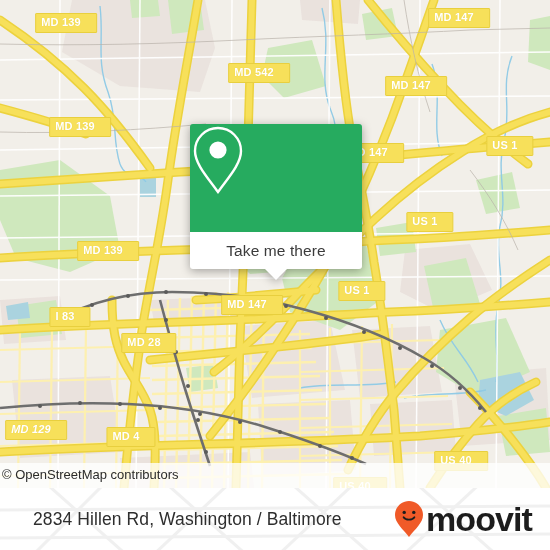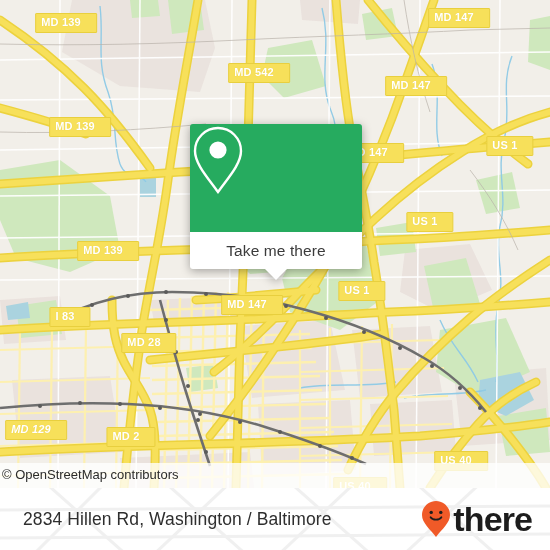--- a/index.html
+++ b/index.html
@@ -80,21 +80,21 @@
   
   .footer {
     position:absolute; left:0; top:488px; width:550px; height:62px;
     background:#ffffff;
     display:flex; align-items:center;
     overflow:hidden;
   }
   .footer-wm { position:absolute; left:0; top:0; width:550px; height:62px; opacity:1; }
   .footer-addr {
     position:relative;
-    margin-left:23px;
+    margin-left:33px;
     font-size:17.5px;
     color:#2e2e2e;
     letter-spacing:0.1px;
     white-space:nowrap;
   }
   .brand {
     position:absolute; right:18px; top:50%;
     transform:translateY(-50%);
     display:flex; align-items:center; gap:2px;
   }
@@ -349,21 +349,21 @@
       <div class="shield" style="left:80px;top:127px;">MD 139</div>
       <div class="shield" style="left:373px;top:153px;">MD 147</div>
       <div class="shield" style="left:510px;top:146px;">US 1</div>
       <div class="shield" style="left:430px;top:222px;">US 1</div>
       <div class="shield" style="left:108px;top:251px;">MD 139</div>
       <div class="shield" style="left:252px;top:305px;">MD 147</div>
       <div class="shield" style="left:362px;top:291px;">US 1</div>
       <div class="shield" style="left:30px;top:317px;margin-left:40px;">I 83</div>
       <div class="shield" style="left:149px;top:343px;">MD 28</div>
       <div class="shield" style="left:36px;top:430px;font-style:italic;">MD 129</div>
-      <div class="shield" style="left:131px;top:437px;">MD 2</div>
+      <div class="shield" style="left:131px;top:437px;">MD 4</div>
       <div class="shield" style="left:461px;top:461px;">US 40</div>
       <div class="shield" style="left:360px;top:487px;">US 40</div>
     </div>
 
     <div class="popup">
       <div class="popup-head">
         <svg width="56" height="72" viewBox="0 0 56 72">
           <path d="M28 4 C15.3 4 5 14.3 5 27 C5 40 18 54 28 68 C38 54 51 40 51 27 C51 14.3 40.7 4 28 4 Z" fill="none" stroke="#ffffff" stroke-width="2.4"></path>
           <circle cx="28" cy="26" r="8.6" fill="#ffffff"></circle>
         </svg>
@@ -399,17 +399,17 @@
 
     <div class="footer-addr">2834 Hillen Rd, Washington / Baltimore</div>
 
     <div class="brand">
       <svg width="30" height="38" viewBox="0 0 30 38">
         <path d="M15 1 C7.3 1 1 7.3 1 15 C1 23 9 29 15 37 C21 29 29 23 29 15 C29 7.3 22.7 1 15 1 Z" fill="#f05a28"></path>
         <circle cx="10.2" cy="12.4" r="1.7" fill="#1d1d1d"></circle>
         <circle cx="19.8" cy="12.4" r="1.7" fill="#1d1d1d"></circle>
         <path d="M9.6 17.2 C11.6 20.4 18.4 20.4 20.4 17.2" fill="none" stroke="#1d1d1d" stroke-width="1.8" stroke-linecap="round"></path>
       </svg>
-      <span class="brand-word">there</span>
+      <span class="brand-word">moovit</span>
     </div>
   </div>
 
 </div>
 
 </body></html>

